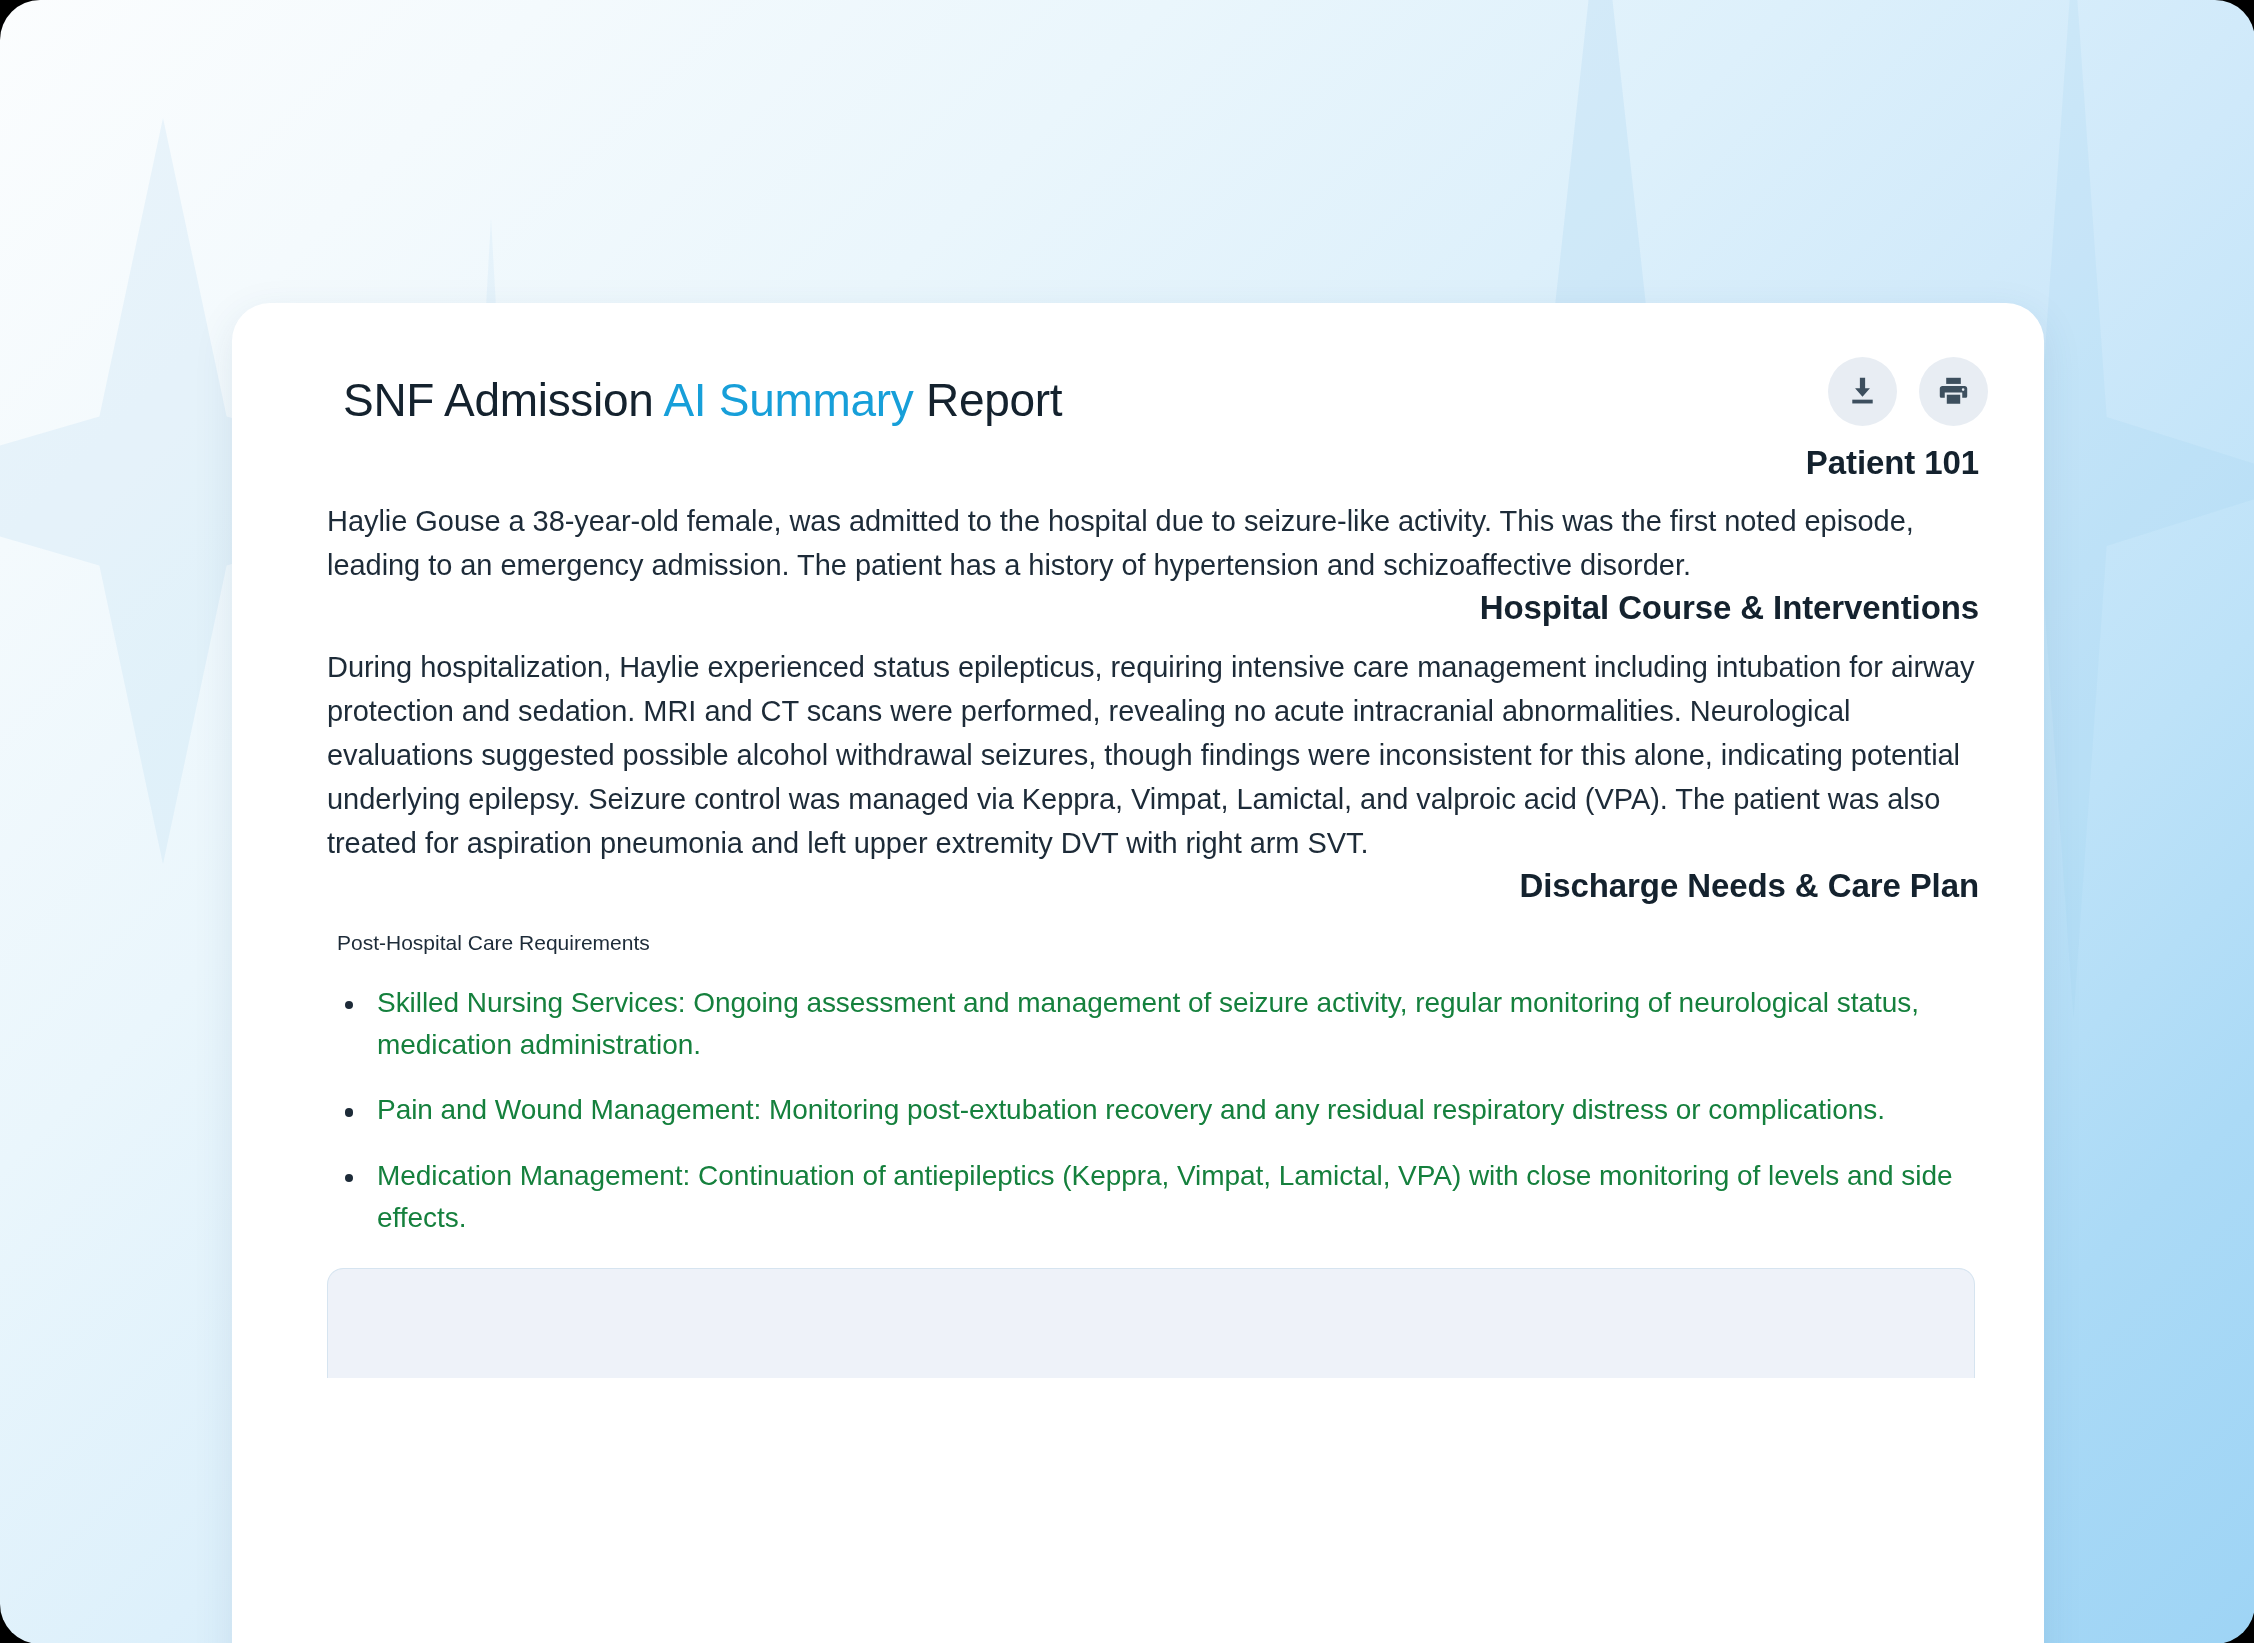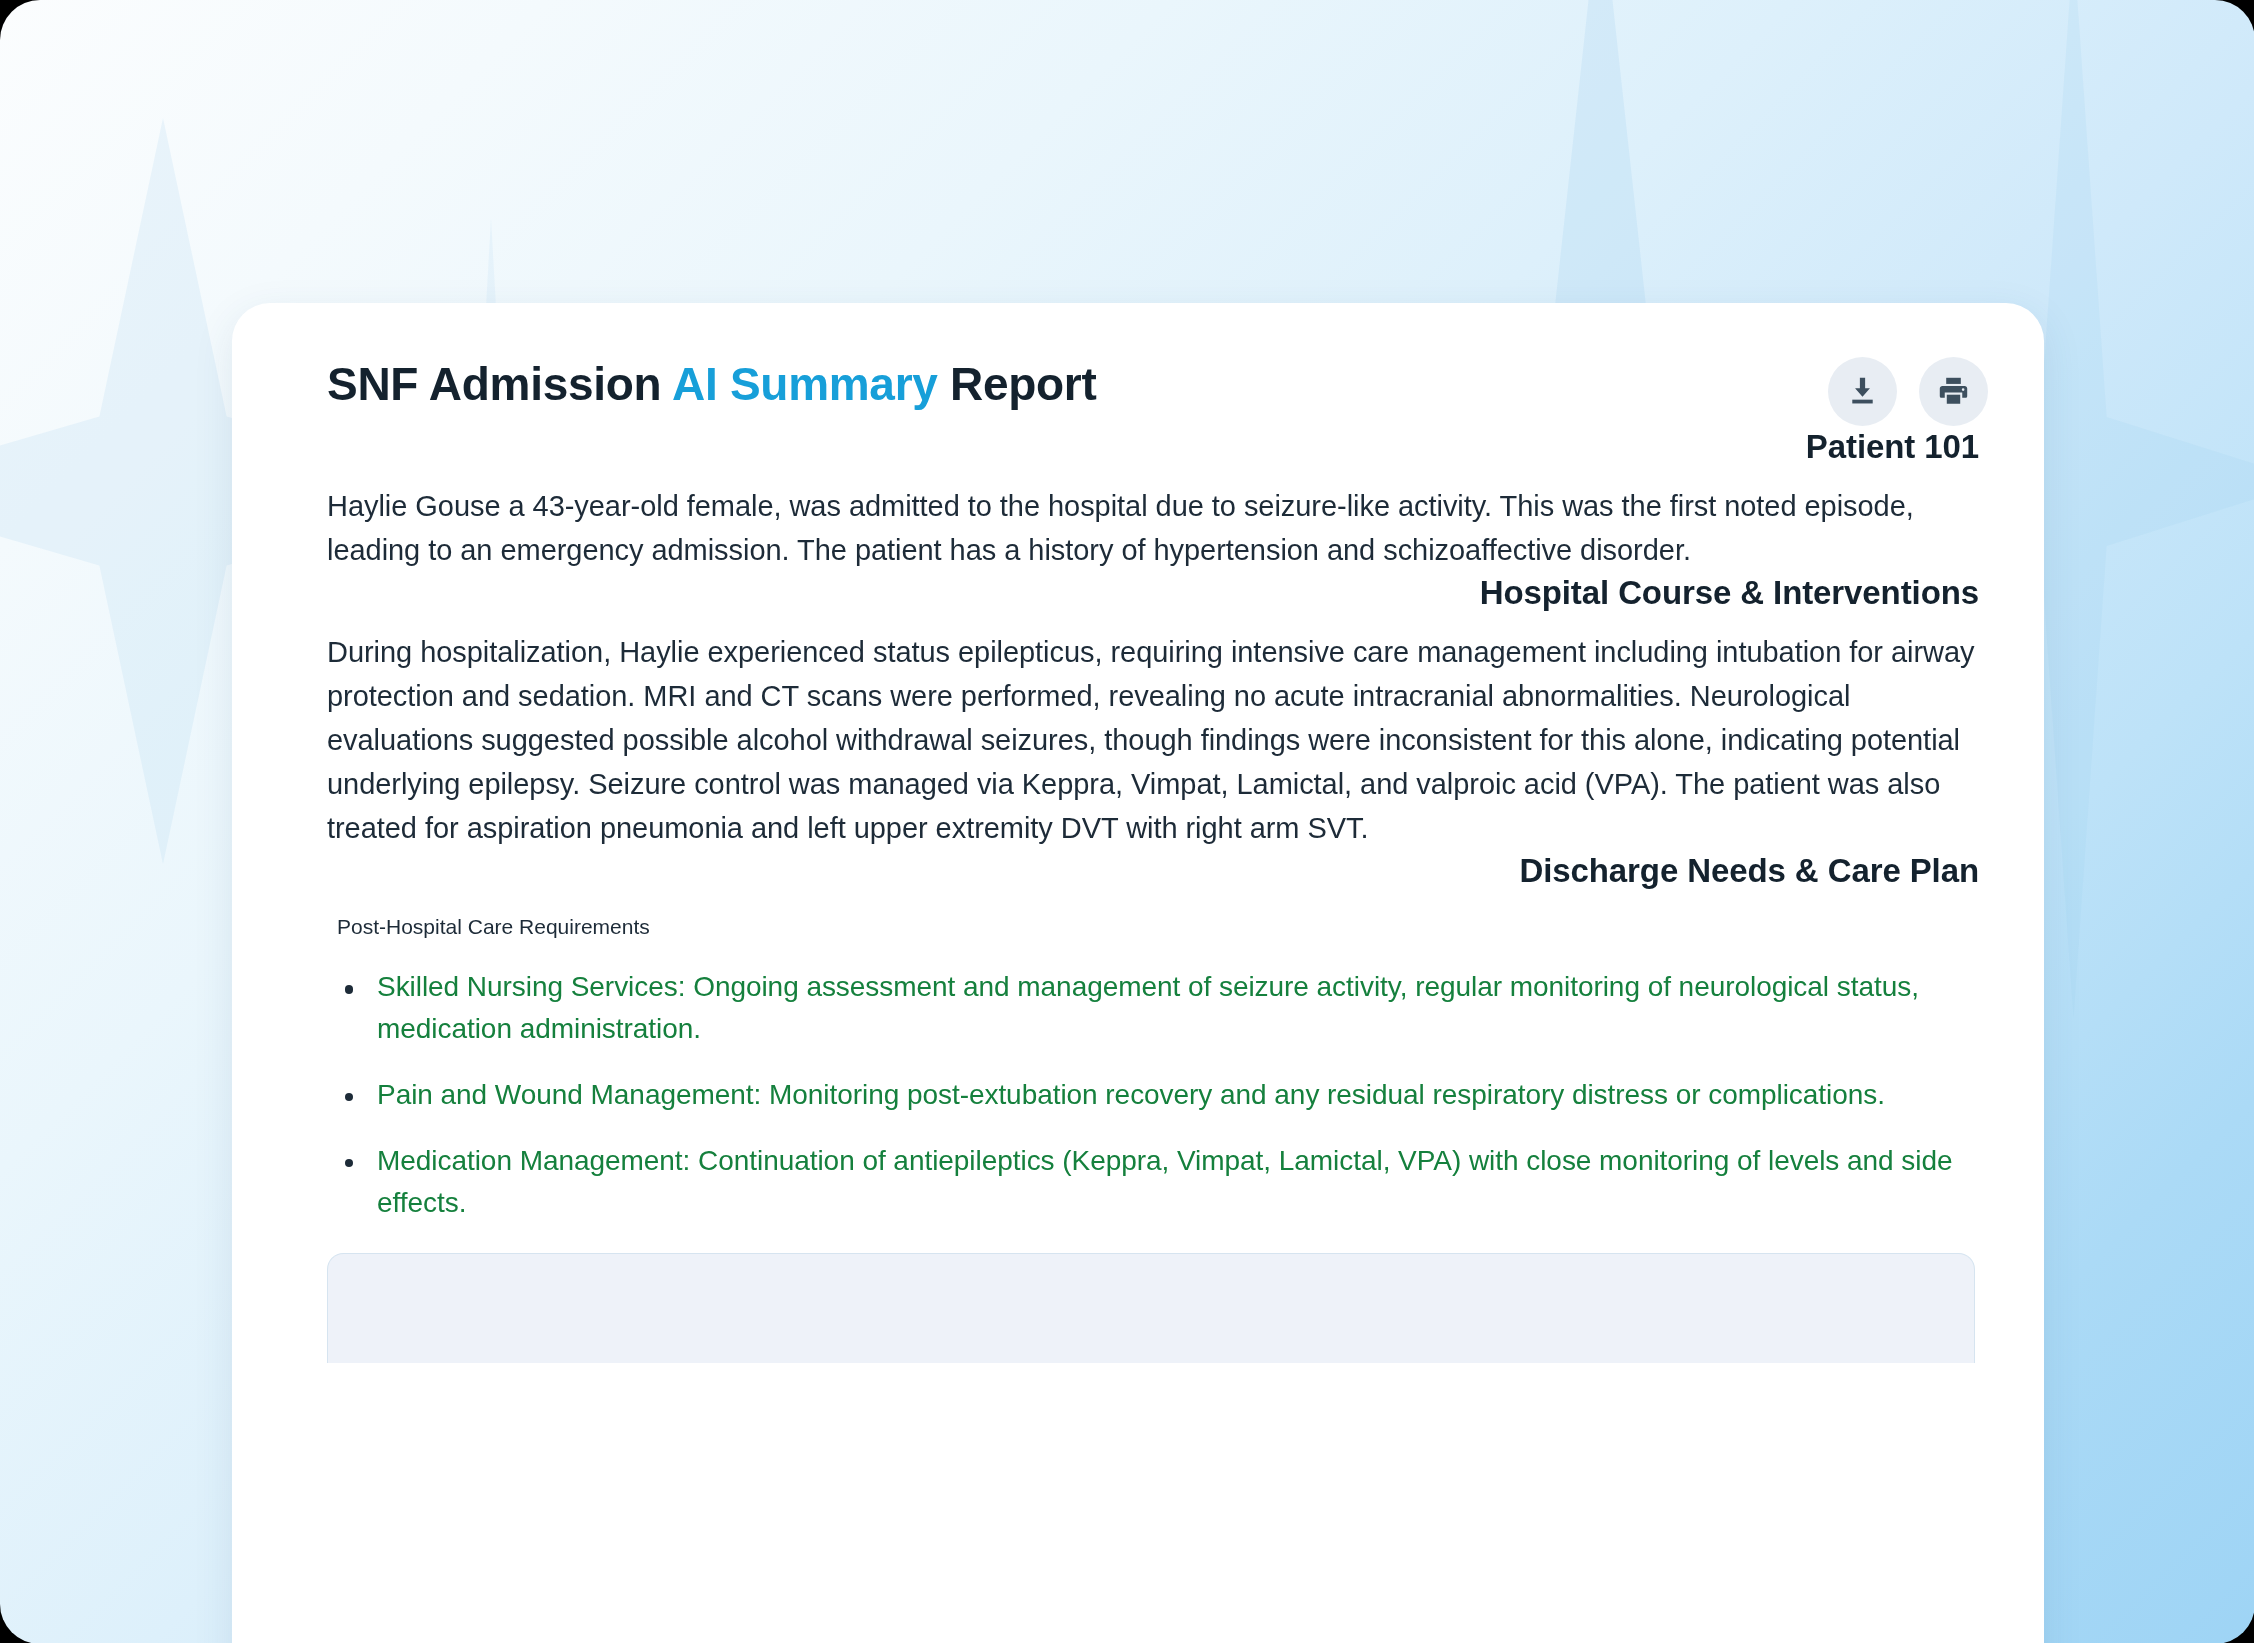--- a/index.html
+++ b/index.html
@@ -104,25 +104,25 @@
   }
 
   
   .card-header {
     display: flex;
     align-items: flex-start;
     justify-content: space-between;
   }
   .report-title {
     font-size: 46px;
-    font-weight: bold;
+    font-weight: normal;
     color: #14222e;
     letter-spacing: -0.3px;
     line-height: 1.1;
-    margin: 0;
+    margin: 16px;
     padding-left: 48px;
     padding-top: 9px;
   }
   .report-title .accent {
     color: #179fd9;
   }
 
   .header-actions {
     display: flex;
     gap: 22px;
@@ -256,21 +256,21 @@
               <path d="M4.4 8.2h15.2c1 0 1.8.8 1.8 1.8v5.2c0 .6-.5 1.1-1.1 1.1h-2.3v-3.6H6v3.6H3.7c-.6 0-1.1-.5-1.1-1.1V10c0-1 .8-1.8 1.8-1.8zm14.2 1.6a.9.9 0 100 1.8.9.9 0 000-1.8z"></path>
               <rect x="7.4" y="14.2" width="9.2" height="6.2"></rect>
             </svg>
           </button>
         </div>
       </div>
 
       <div class="card-body">
 
         <h2 class="section-heading patient-heading">Patient 101</h2>
-        <p class="body-text">Haylie Gouse a 43-year-old female, was admitted to the hospital due to seizure-like activity. This was the first noted episode, leading to an emergency admission. The patient has a history of hypertension and schizoaffective disorder.</p>
+        <p class="body-text">Haylie Gouse a 38-year-old female, was admitted to the hospital due to seizure-like activity. This was the first noted episode, leading to an emergency admission. The patient has a history of hypertension and schizoaffective disorder.</p>
 
         <h2 class="section-heading hc-heading">Hospital Course &amp; Interventions</h2>
         <p class="body-text">During hospitalization, Haylie experienced status epilepticus, requiring intensive care management including intubation for airway protection and sedation. MRI and CT scans were performed, revealing no acute intracranial abnormalities. Neurological evaluations suggested possible alcohol withdrawal seizures, though findings were inconsistent for this alone, indicating potential underlying epilepsy. Seizure control was managed via Keppra, Vimpat, Lamictal, and valproic acid (VPA). The patient was also treated for aspiration pneumonia and left upper extremity DVT with right arm SVT.</p>
 
         <h2 class="section-heading dn-heading">Discharge Needs &amp; Care Plan</h2>
         <p class="sub-text">Post-Hospital Care Requirements</p>
 
         <ul class="bullet-list">
           <li>Skilled Nursing Services: Ongoing assessment and management of seizure activity, regular monitoring of neurological status, medication administration.</li>
           <li>Pain and Wound Management: Monitoring post-extubation recovery and any residual respiratory distress or complications.</li>

